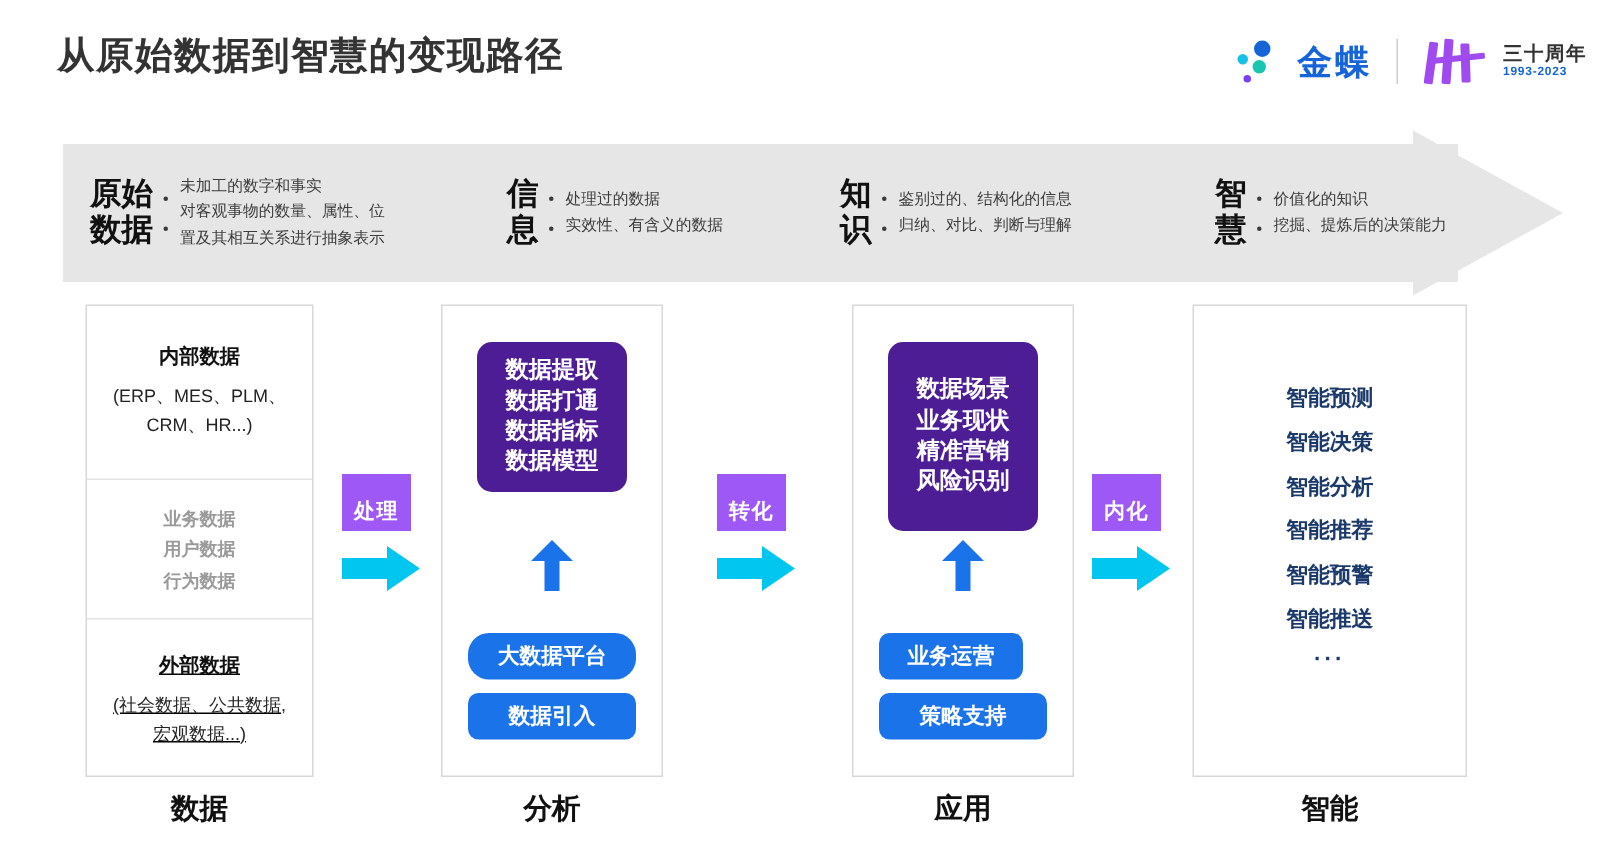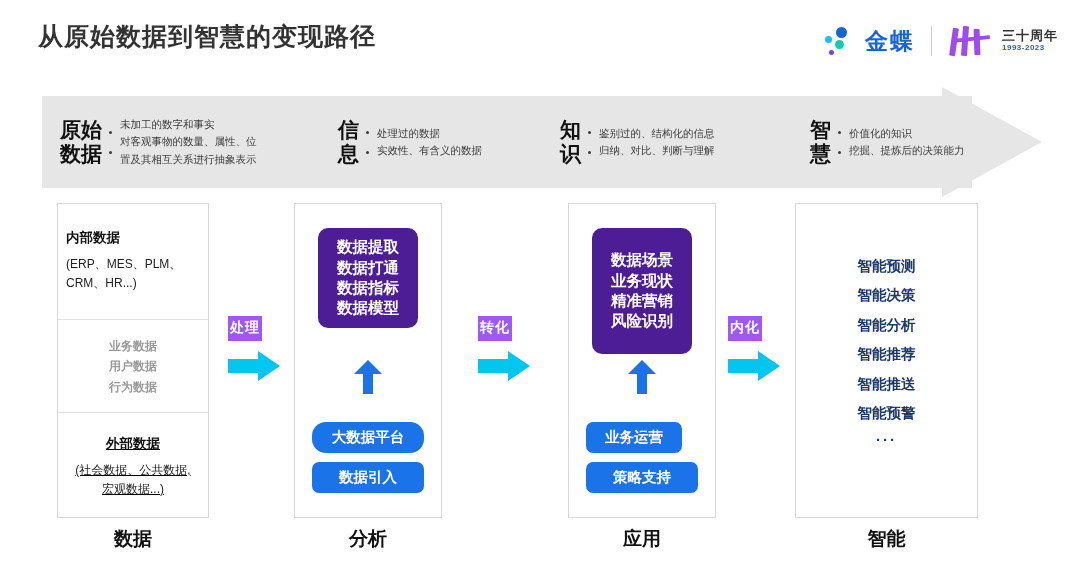--- a/index.html
+++ b/index.html
@@ -66,21 +66,21 @@
   .card{
     position:absolute;top:0;background:#ffffff;border:1px solid #d8d8d8;
     box-sizing:border-box;
   }
   #card-data{left:57px;width:152px;height:315px;}
   #card-analysis{left:294px;width:148px;height:315px;}
   #card-application{left:568px;width:148px;height:315px;}
   #card-intelligence{left:795px;width:183px;height:315px;}
 
   .sub-block{box-sizing:border-box;}
-  .blk-a{padding:25px 8px 0;text-align:left;height:116px;border-bottom:1px solid #e2e2e2;}
+  .blk-a{padding:25px 8px 0;text-align:center;height:116px;border-bottom:1px solid #e2e2e2;}
   .blk-b{padding:16px 8px 0;text-align:center;height:93px;border-bottom:1px solid #e2e2e2;}
   .blk-c{padding:22px 8px 0;text-align:center;text-decoration:underline;}
   .blk-title{font-size:13.5px;font-weight:bold;color:#111;margin-bottom:8px;}
   .blk-sub{font-size:12px;color:#222;line-height:1.55;white-space:pre-line;}
   .grey-line{font-size:12px;font-weight:bold;color:#9a9a9a;line-height:1.7;}
 
   
   .blue-box{
     position:absolute;background:#4c1d95;border-radius:10px;
     color:#ffffff;font-size:15.5px;font-weight:bold;
@@ -113,21 +113,21 @@
   .intel-item{font-size:14.5px;font-weight:bold;color:#1b3a6b;line-height:2.03;}
   .intel-ellipsis{font-size:15px;font-weight:bold;color:#1b3a6b;letter-spacing:2px;margin-top:2px;}
 
   
   .conn{position:absolute;width:60px;}
   #conn-process{left:228px;top:316px;}
   #conn-transform{left:478px;top:316px;}
   #conn-internalize{left:728px;top:316px;}
   .conn-label{
     background:#9d58f5;color:#ffffff;font-size:14px;font-weight:bold;
-    text-align:center;padding:3px 0 4px;width:34px;letter-spacing:1px;
+    text-align:center;padding:16px 0 4px;width:46px;letter-spacing:1px;
   }
   .conn-arrow{position:relative;width:56px;height:30px;margin-top:10px;}
   .conn-arrow .abody{position:absolute;left:0;top:8px;width:32px;height:14px;background:#00c6f0;}
   .conn-arrow .ahead{
     position:absolute;left:30px;top:0;width:0;height:0;
     border-top:15px solid transparent;border-bottom:15px solid transparent;
     border-left:22px solid #00c6f0;
   }
 
   
@@ -249,22 +249,22 @@
   <div class="card" id="card-analysis"></div>
 
   <div class="card" id="card-application"></div>
 
   <div class="card" id="card-intelligence">
     <div class="intel-list">
       <div class="intel-item">智能预测</div>
       <div class="intel-item">智能决策</div>
       <div class="intel-item">智能分析</div>
       <div class="intel-item">智能推荐</div>
+      <div class="intel-item">智能预警</div>
       <div class="intel-item">智能推送</div>
-      <div class="intel-item">智能预警</div>
       <div class="intel-ellipsis">···</div>
     </div>
   </div>
 </div>
 
 <div class="blue-box" id="bb-analysis">
   <div>数据提取</div>
   <div>数据打通</div>
   <div>数据指标</div>
   <div>数据模型</div>

